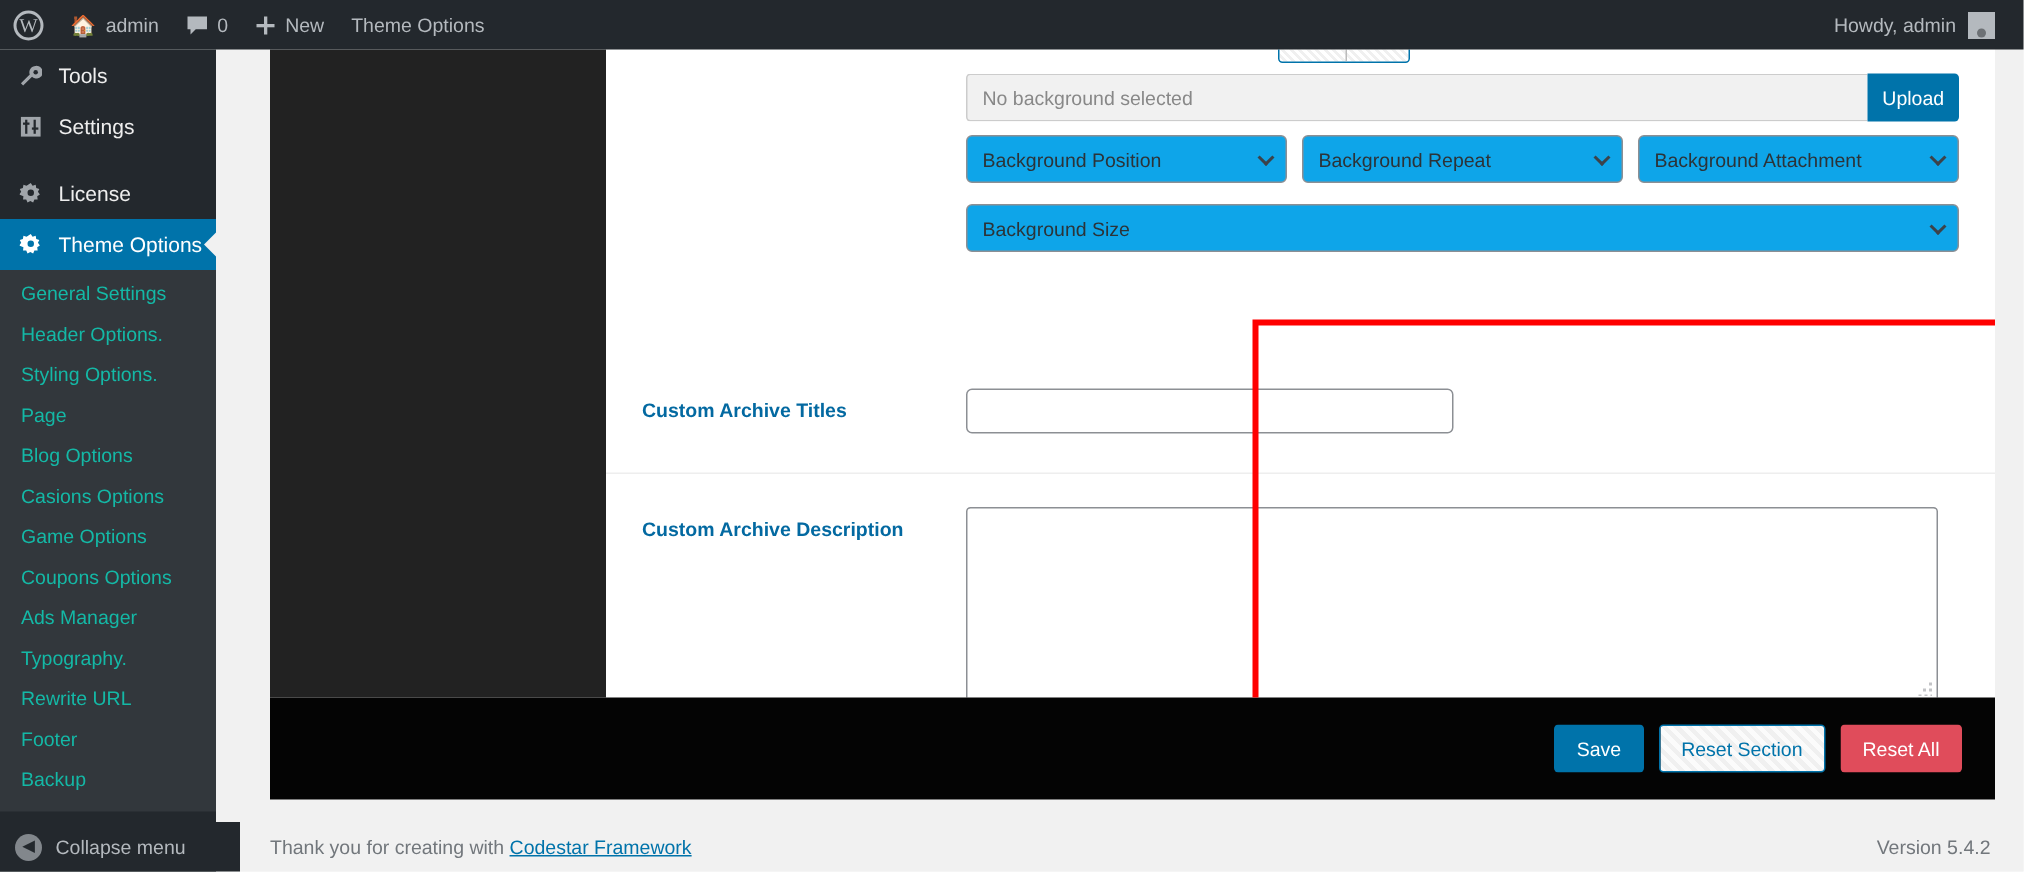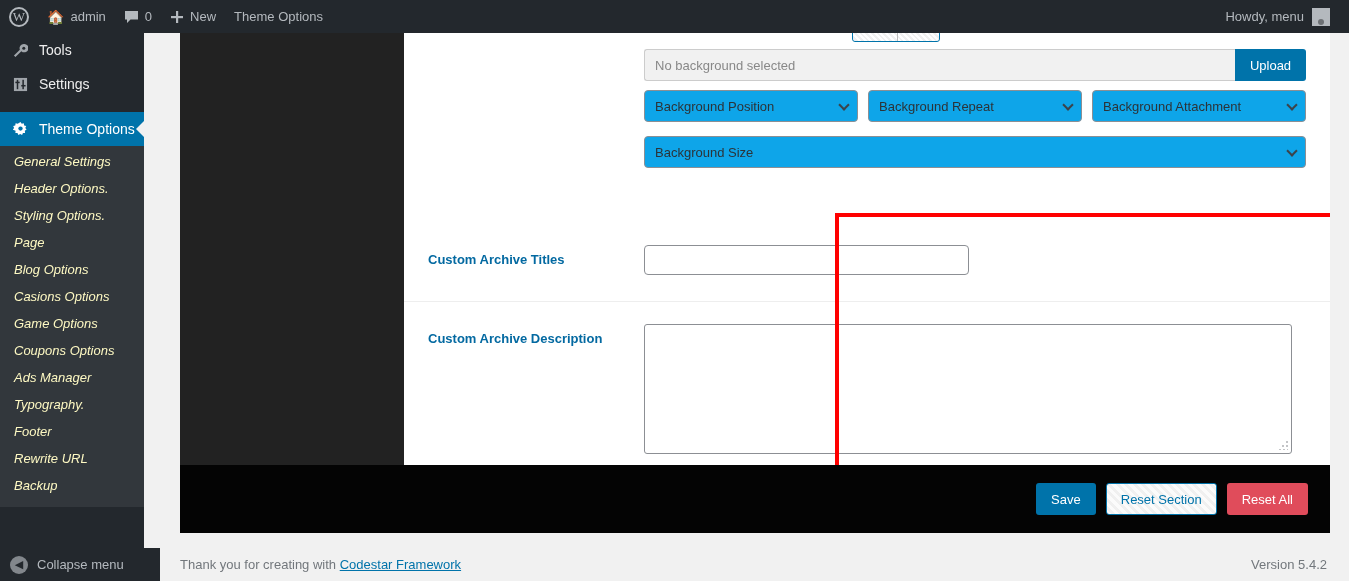--- a/index.html
+++ b/index.html
@@ -71,21 +71,21 @@
   .menu-top.active .mi-ico { color: #fff; }
   .menu-top.active::after {
     content: ""; position: absolute; right: 0; top: 50%;
     margin-top: -8px;
     border-style: solid; border-width: 8px 8px 8px 0;
     border-color: transparent #f1f1f1 transparent transparent;
   }
   #submenu { background: #32373c; padding: 2px 0 8px 0; }
   .sub-item {
     display: block; padding: 6px 0 6px 14px;
-    color: #fef9c3; font-size: 13px; font-style: italic;
+    color: #14b8a6; font-size: 13px;
   }
   .collapse-row {
     position: absolute; bottom: 0; left: 0; width: 160px;
     height: 33px; background: #23282d;
     display: flex; align-items: center; gap: 9px;
     padding-left: 10px; color: #b4b9be; font-size: 13px;
   }
   .collapse-ico {
     width: 18px; height: 18px; border-radius: 50%;
     background: #82878c; color: #23282d;
@@ -125,41 +125,41 @@
     border: 1px solid #0073aa; border-radius: 3px;
     background: repeating-linear-gradient(45deg,#fff 0 2px,#f0f0f0 2px 4px);
     overflow: hidden;
   }
   .clip-group .divider {
     position: absolute; left: 44px; top: 0; bottom: 0;
     width: 1px; background: #bbb;
   }
 
   
-  .fld-row { padding: 22px 24px; border-bottom: 1px solid #eee; }
+  .fld-row { padding: 36px 24px; border-bottom: 1px solid #eee; }
   .row-flex { display: flex; align-items: flex-start; }
   .fld-label {
     width: 216px; flex: 0 0 216px;
     font-size: 13px; color: #0369a1; font-weight: bold;
     padding-top: 7px;
   }
   .fld-ctrl { flex: 1 1 auto; }
 
   
   .media-row { display: flex; gap: 0; }
   .media-input {
     flex: 1 1 auto; height: 32px;
     border: 1px solid #ccc; border-right: none;
     border-radius: 3px 0 0 3px;
     background: #f1f1f1;
     padding: 0 10px; font-size: 13px; color: #888;
     display: flex; align-items: center;
   }
   .btn-upload {
-    width: 71px; height: 32px; background: #0073aa;
+    width: 61px; height: 32px; background: #0073aa;
     color: #fff; font-size: 13px; border: none;
     border-radius: 0 3px 3px 0;
     display: flex; align-items: center; justify-content: center;
     cursor: pointer;
   }
 
   
   .sel-grid { display: flex; gap: 10px; margin-top: 9px; }
   .cs-select {
     position: relative; height: 32px;
@@ -258,21 +258,21 @@
       <rect x="6" y="1" width="2.2" height="12" fill="#b4b9be"></rect>
       <rect x="1" y="6" width="12" height="2.2" fill="#b4b9be"></rect>
     </svg>
     <span>New</span>
   </div>
   <div class="ab-item">
     <span>Theme Options</span>
   </div>
   <div class="ab-spacer"></div>
   <div class="ab-item ab-right">
-    <span>Howdy, menu</span>
+    <span>Howdy, admin</span>
     <span class="avatar-box">
         <span class="avatar-head"></span>
       </span>
   </div>
 </div>
 
 <div id="sidebar">
 
   <div class="menu-top">
     <span class="mi-ico">
@@ -292,20 +292,29 @@
           <rect x="10" y="3" width="1.6" height="10" fill="#23282d"></rect>
           <rect x="2.5" y="5" width="4.6" height="1.6" fill="#23282d"></rect>
           <rect x="8.8" y="8.5" width="4.6" height="1.6" fill="#23282d"></rect>
         </svg>
     </span>
     <span>Settings</span>
   </div>
 
   <div class="menu-gap"></div>
 
+  <div class="menu-top">
+    <span class="mi-ico">
+      <svg width="15" height="15" viewBox="0 0 16 16">
+          <path d="M8 0l1.3 1.9 2.2-.6.4 2.3 2.2.6-1 2.1 1.4 1.8-1.9 1.3.3 2.3-2.3.1-.9 2.1-2-1.1-2 1.1-.9-2.1-2.3-.1.3-2.3L-.2 8.1 1.2 6.3l-1-2.1 2.2-.6.4-2.3 2.2.6z" fill="#a0a5aa"></path>
+          <circle cx="8" cy="7" r="2.3" fill="#23282d"></circle>
+        </svg>
+    </span>
+    <span>License</span>
+  </div>
 
   <div class="menu-top active">
     <span class="mi-ico">
       <svg width="15" height="15" viewBox="0 0 16 16">
           <path d="M8 0l1.3 1.9 2.2-.6.4 2.3 2.2.6-1 2.1 1.4 1.8-1.9 1.3.3 2.3-2.3.1-.9 2.1-2-1.1-2 1.1-.9-2.1-2.3-.1.3-2.3L-.2 8.1 1.2 6.3l-1-2.1 2.2-.6.4-2.3 2.2.6z" fill="#ffffff"></path>
           <circle cx="8" cy="7" r="2.3" fill="#0073aa"></circle>
         </svg>
     </span>
     <span>Theme Options</span>
   </div>
@@ -314,22 +323,22 @@
     <span class="sub-item">General Settings</span>
     <span class="sub-item">Header Options.</span>
     <span class="sub-item">Styling Options.</span>
     <span class="sub-item">Page</span>
     <span class="sub-item">Blog Options</span>
     <span class="sub-item">Casions Options</span>
     <span class="sub-item">Game Options</span>
     <span class="sub-item">Coupons Options</span>
     <span class="sub-item">Ads Manager</span>
     <span class="sub-item">Typography.</span>
+    <span class="sub-item">Rewrite URL</span>
     <span class="sub-item">Footer</span>
-    <span class="sub-item">Rewrite URL</span>
     <span class="sub-item">Backup</span>
   </div>
 
   <div class="collapse-row">
     <span class="collapse-ico">◀</span>
     <span>Collapse menu</span>
   </div>
 </div>
 
 <div id="wrap">

